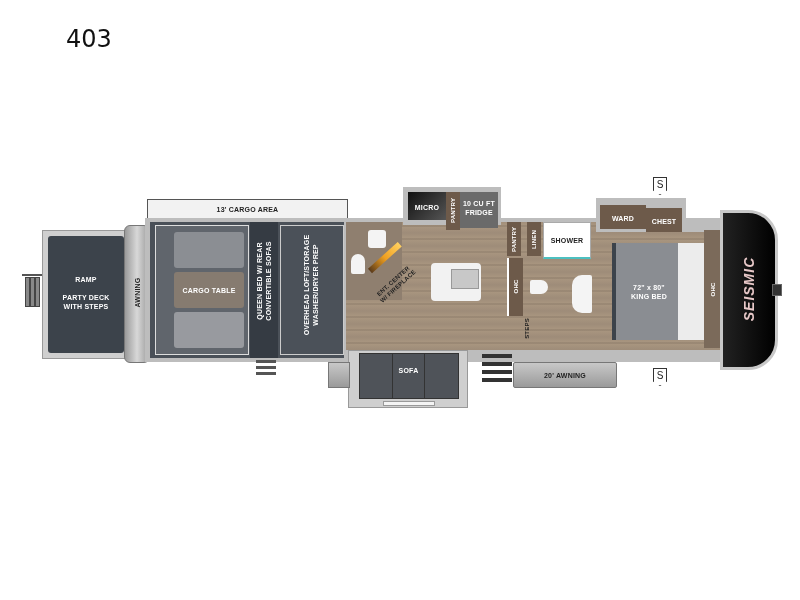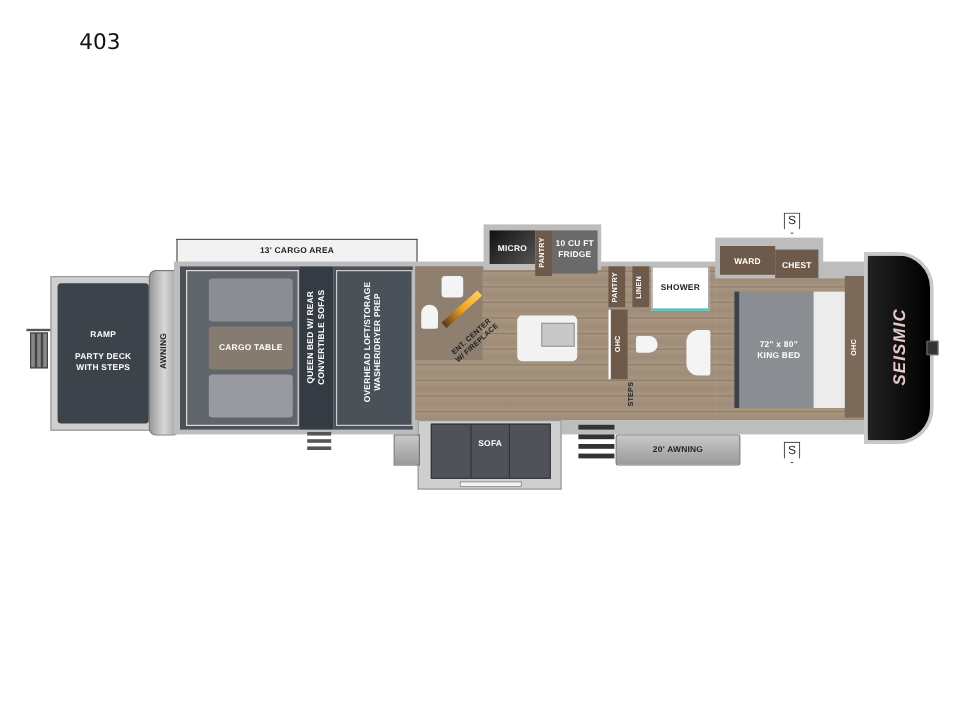--- a/index.html
+++ b/index.html
@@ -1,18 +1,18 @@
 <!DOCTYPE html>
 <html><head>
 <meta charset="utf-8">
 <style>
   html, body { margin:0; padding:0; }
   body { width:800px; height:600px; background:#ffffff; position:relative; overflow:hidden; font-family:"Liberation Sans", sans-serif; }
   .abs { position:absolute; }
-  .model { left:66px; top:25px; font-size:18px; color:#111; font-family:"DejaVu Sans", sans-serif; }
+  .model { left:66px; top:25px; font-size:24px; color:#111; font-family:"DejaVu Sans", sans-serif; }
   .lbl { position:absolute; color:#fff; font-weight:bold; font-size:7px; text-align:center; line-height:9px; font-family:"Liberation Sans", sans-serif; letter-spacing:0.2px; }
   .lbl-dark { color:#222; }
   .vert { transform:rotate(-90deg); transform-origin:center center; white-space:nowrap; }
   .floor { background: repeating-linear-gradient(0deg, #9e8c79 0px, #a8957f 6px, #8d7c6a 7px, #a8957f 8px, #9e8c79 13px); }
   .wall { background:#bdbdbd; }
   .dark-cab { background:#6d5a4a; }
   .sign { position:absolute; width:12px; height:16px; border:1px solid #333; background:#fff; font-size:10px; line-height:14px; text-align:center; color:#222; clip-path:polygon(0 0,100% 0,100% 75%,50% 100%,0 75%); }
 </style>
 </head>
 <body>

